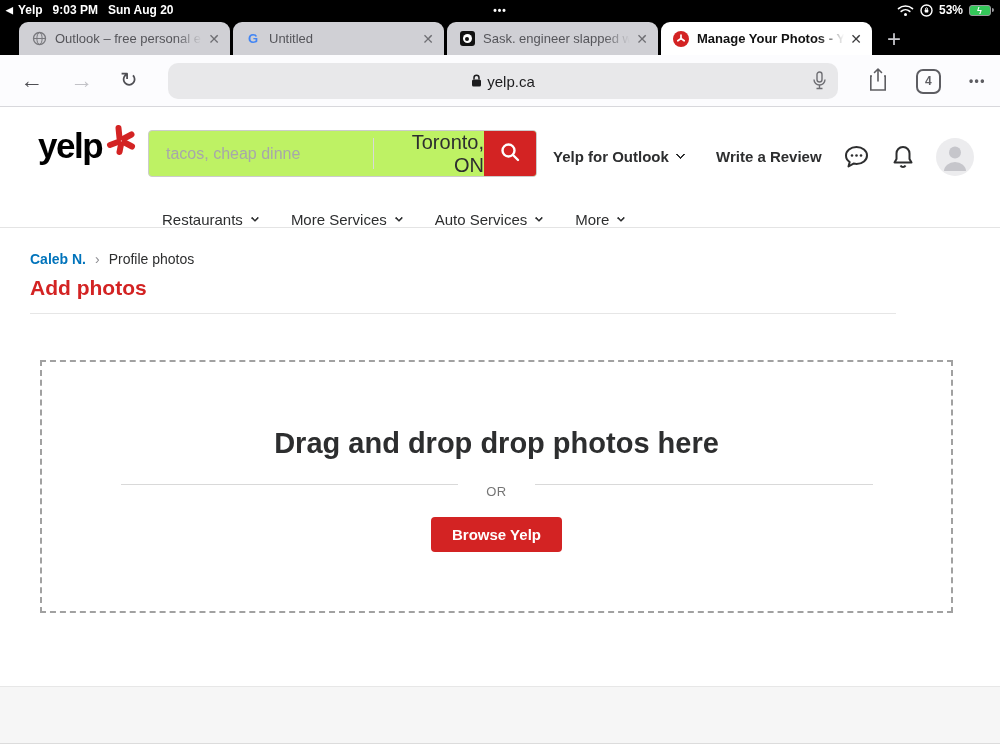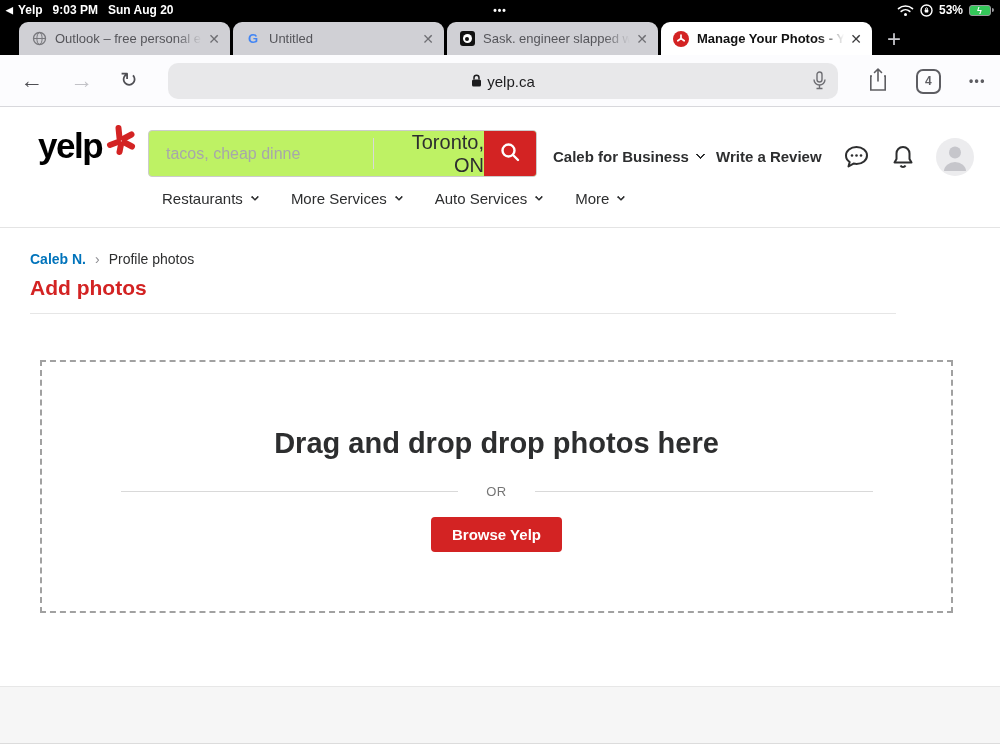--- a/index.html
+++ b/index.html
@@ -82,37 +82,37 @@
   .hdr-link.business { left:553px; }
   .hdr-link.review { left:716px;align-items:flex-end; }
   .chev { display:inline-block; width:7px; height:7px; border-right:2px solid currentColor;
           border-bottom:2px solid currentColor; transform:rotate(45deg); margin-left:8px; margin-top:-4px;
           border-radius:1px; }
   .chat-btn { position:absolute; left:843px; top:37px; }
   .bell-btn { position:absolute; left:889px; top:36px; }
   .avatar { position:absolute; left:936px; top:31px; }
 
   .site-nav { position:absolute; left:0; top:83px; width:1000px; height:38px; display:flex;
-              align-items:flex-start; padding-left:162px; gap:33px; }
+              align-items:flex-end; padding-left:162px; gap:33px; }
   .nav-item { font-size:15px; color:#2d2e2f; display:flex; align-items:center; }
   .nav-item .chev { margin-left:9px; margin-top:-3px; width:6px; height:6px; }
 
   
   .content { position:absolute; left:0; top:228px; width:926px; height:458px; background:#fff; }
   .breadcrumb { position:absolute; left:30px; top:23px; font-size:14px; display:flex; align-items:center; gap:9px; }
   .crumb-user { color:#0073bb; font-weight:700; }
   .crumb-sep { color:#8d8d92; font-size:14px; }
   .crumb-current { color:#2d2e2f; }
   .page-title { position:absolute; left:30px; top:48px; font-size:21px; font-weight:700; color:#d32323; }
   .content-divider { position:absolute; left:30px; right:30px; top:85px; height:1px; background:#e6e6e6; }
 
   .dropzone { position:absolute; left:40px; top:132px; width:913px; height:253px;
               border:2px dashed #a1a1a1; display:flex; flex-direction:column; align-items:center; }
   .dz-heading { margin-top:64px; font-size:29px; font-weight:700; color:#2d2e2f; line-height:34px; }
-  .or-row { margin-top:24px; width:752px; display:flex; align-items:center; gap:28px; }
+  .or-row { margin-top:24px; width:752px; display:flex; gap:28px; }
   .or-line { flex:1; height:1px; background:#d9d9d9; }
   .or-label { font-size:13px; color:#757575; letter-spacing:0.5px; }
   .browse-btn { margin-top:18px; background:#d32323; color:#fff; font-size:15px; font-weight:700;
                 border:0; border-radius:4px; padding:9px 21px; font-family:"Liberation Sans",sans-serif; }
 
   
   .footer { position:absolute; left:0; top:686px; width:1000px; height:64px; background:#fff; }
   .footer-gray { position:absolute; left:0; top:0; width:1000px; height:58px; background:#f6f6f6;
                  border-top:1px solid #e7e7e7; border-bottom:1px solid #dcdcdc; }
 </style>
@@ -262,21 +262,21 @@
       <div class="search-btn">
         <span>
           <svg width="22" height="22" viewBox="0 0 22 22" fill="none">
             <circle cx="9.5" cy="9.5" r="6" stroke="#fff" stroke-width="2.4"></circle>
             <path d="M14 14 L19 19" stroke="#fff" stroke-width="2.4" stroke-linecap="round"></path>
           </svg>
         </span>
       </div>
     </div>
     <div class="hdr-link business">
-      <span>Caleb for Business</span>
+      <span>Yelp for Outlook</span>
         <span class="chev"></span>
     </div>
     <div class="hdr-link review">
       <span>Write a Review</span>
     </div>
     <span class="chat-btn">
       <svg width="27" height="26" viewBox="0 0 27 26" fill="none">
         <path d="M13.5 3 C7.5 3 3 6.8 3 11.5 C3 14.2 4.4 16.5 6.7 18 L5.5 22.5 L10.5 19.6 C11.5 19.8 12.5 20 13.5 20 C19.5 20 24 16.2 24 11.5 C24 6.8 19.5 3 13.5 3 Z" stroke="#2d2e2f" stroke-width="2" stroke-linejoin="round"></path>
         <circle cx="9" cy="11.5" r="1.3" fill="#2d2e2f"></circle>
         <circle cx="13.5" cy="11.5" r="1.3" fill="#2d2e2f"></circle>

